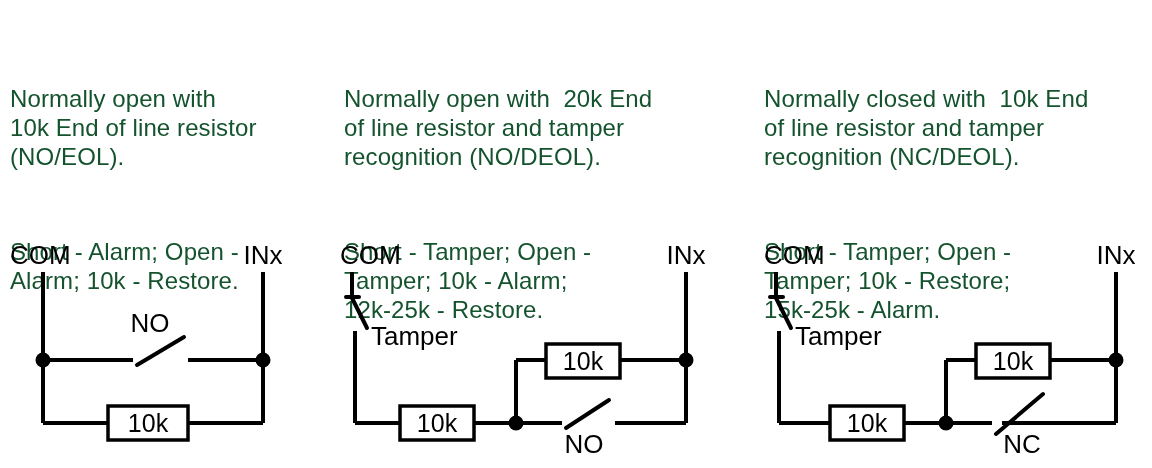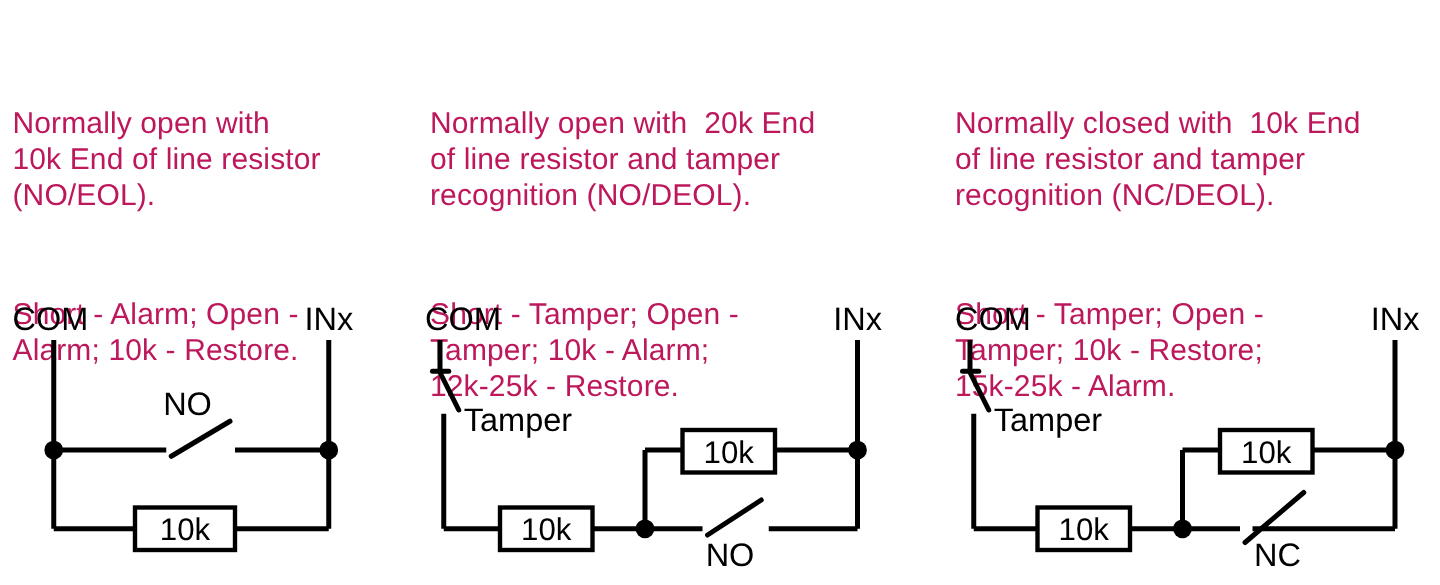--- a/index.html
+++ b/index.html
@@ -3,21 +3,21 @@
 <meta charset="utf-8">
 <style>
   html,body{margin:0;padding:0;background:#ffffff;}
   #stage{
     position:relative;width:1152px;height:468px;background:#ffffff;
     font-family:"Liberation Sans",sans-serif;color:#000;overflow:hidden;
   }
   .panel-text{
     position:absolute;top:26px;
     font-size:24px;line-height:29px;white-space:pre-wrap;
-    color:#be185d;letter-spacing:0.1px;
+    color:#14532d;letter-spacing:0.1px;
   }
   .panel-text .behavior{margin-top:8px;}
   #text-1{left:10px;width:330px;}
   #text-2{left:344px;width:400px;}
   #text-3{left:764px;width:400px;}
   .circuit{position:absolute;top:240px;}
   #svg-1{left:8px;}
   #svg-2{left:338px;}
   #svg-3{left:760px;}
   svg text{

